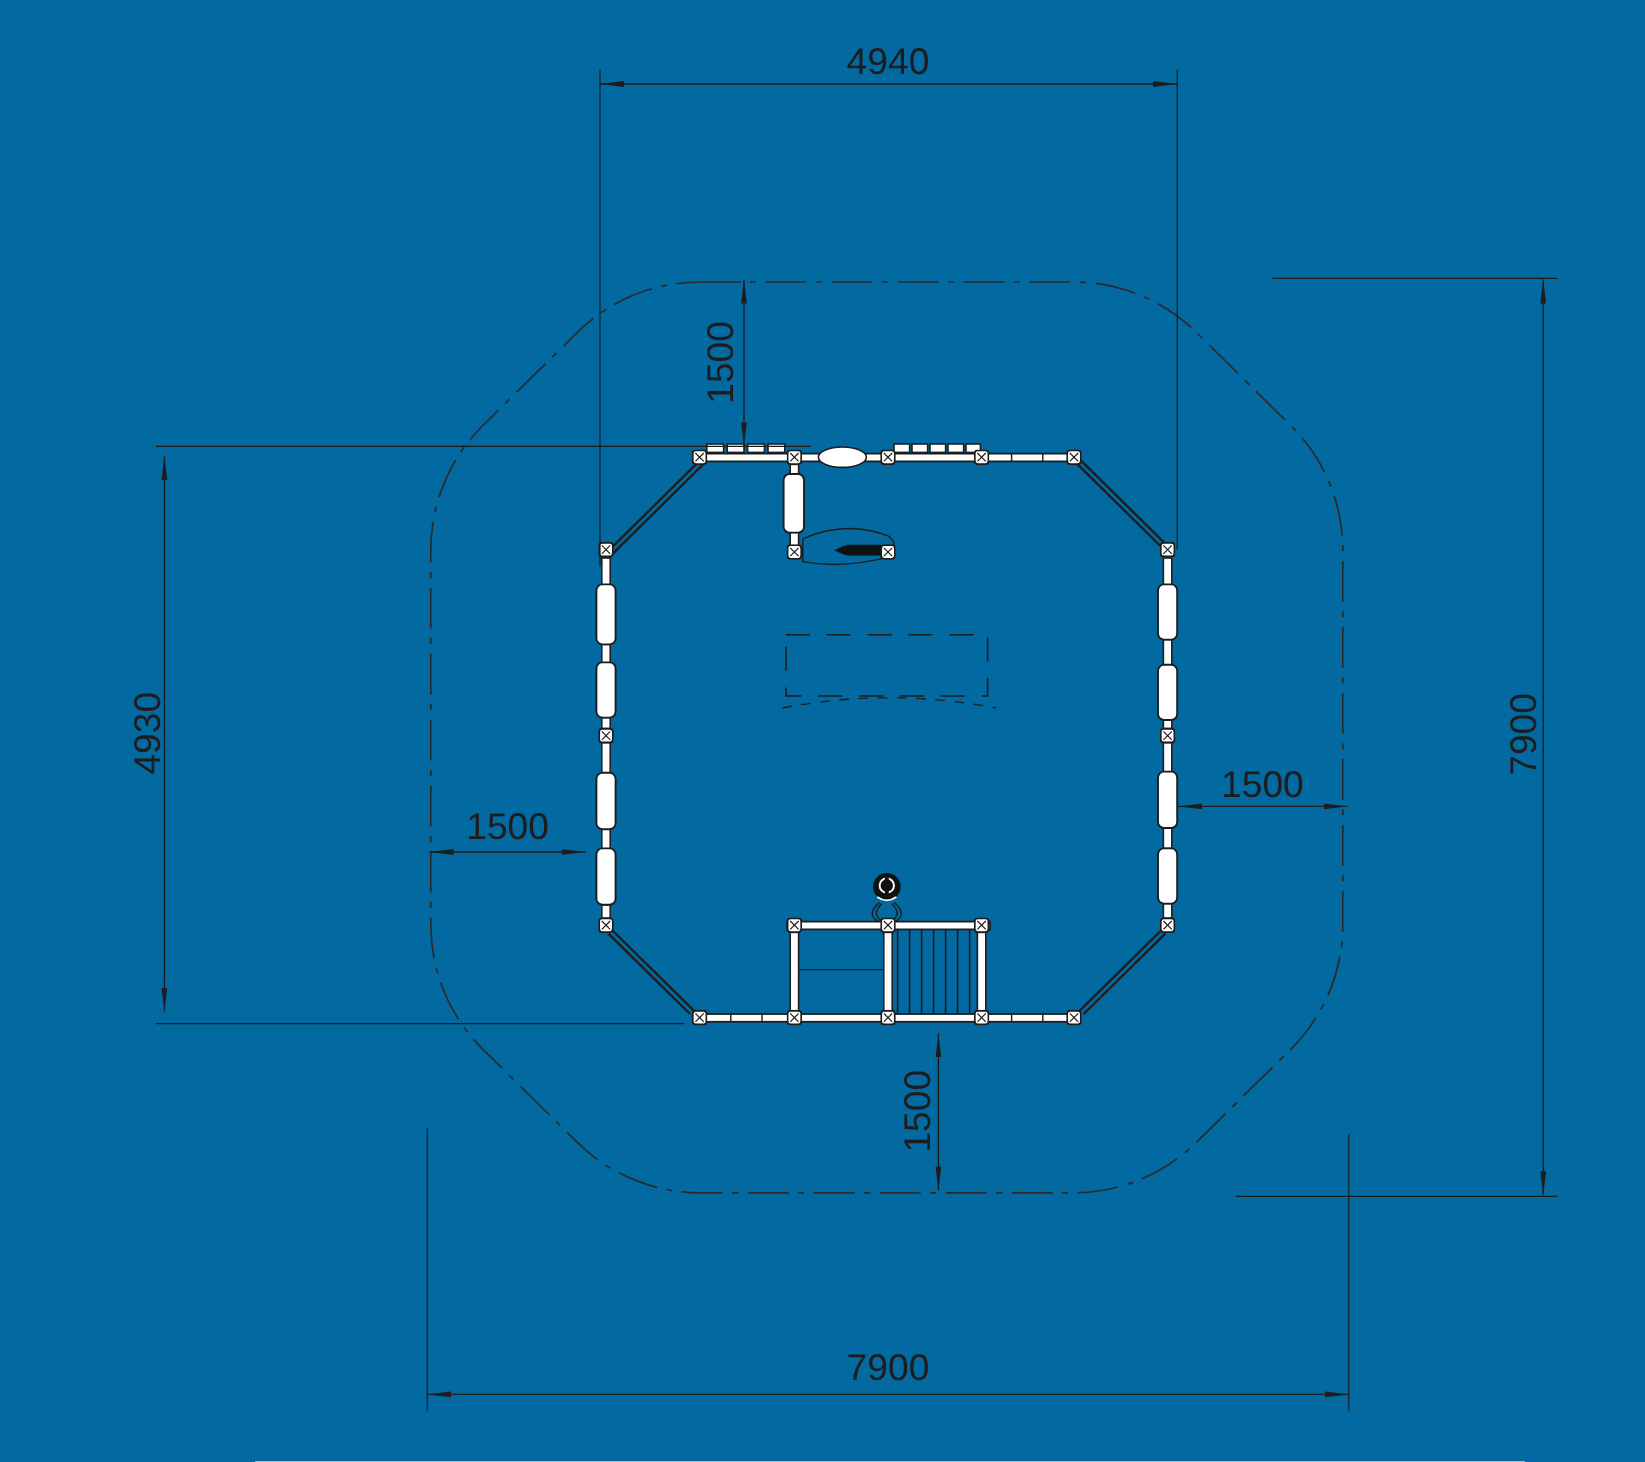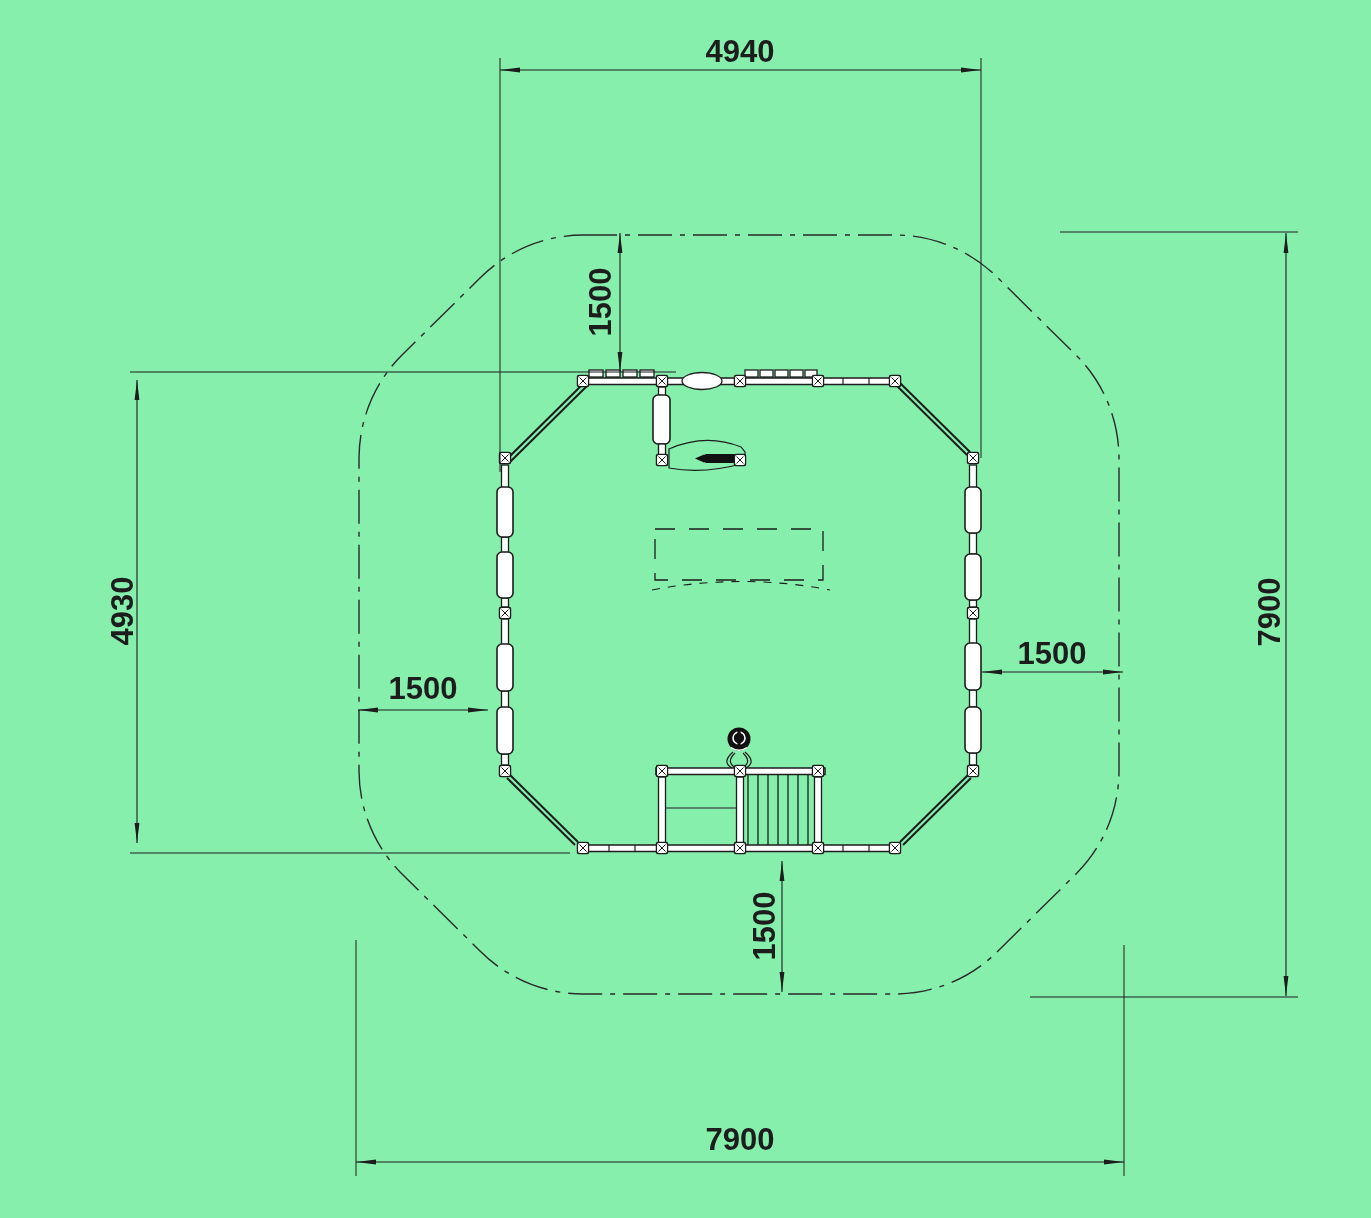--- a/index.html
+++ b/index.html
@@ -1,16 +1,16 @@
 <!DOCTYPE html>
 <html><head>
 <meta charset="utf-8">
 <style>
   html,body{margin:0;padding:0;background:#ffffff;}
-  .page{width:1371px;height:1218px;position:relative;background:#86efac;overflow:hidden;font-weight:bold;}
+  .page{width:1371px;height:1218px;position:relative;background:#0369a1;overflow:hidden;}
   svg{display:block;}
   .dim-text{font-family:"Liberation Sans","DejaVu Sans",sans-serif;font-size:31px;fill:#1d1d1d;}
   .thin{stroke:#1d1d1d;stroke-width:1.1;fill:none;}
   .ext{stroke:#1d1d1d;stroke-width:1;fill:none;}
   .zone{stroke:#2a2a2a;stroke-width:1.4;fill:none;stroke-dasharray:34 8 5 8;}
   .rail{stroke:#1d1d1d;stroke-width:1.5;fill:#ffffff;}
   .panel{stroke:#1d1d1d;stroke-width:1.6;fill:#ffffff;}
   .conn{stroke:#1d1d1d;stroke-width:1.3;fill:#ffffff;}
   .diag{stroke:#1d1d1d;stroke-width:2;fill:none;}
   .tick{stroke:#1d1d1d;stroke-width:1.2;}

